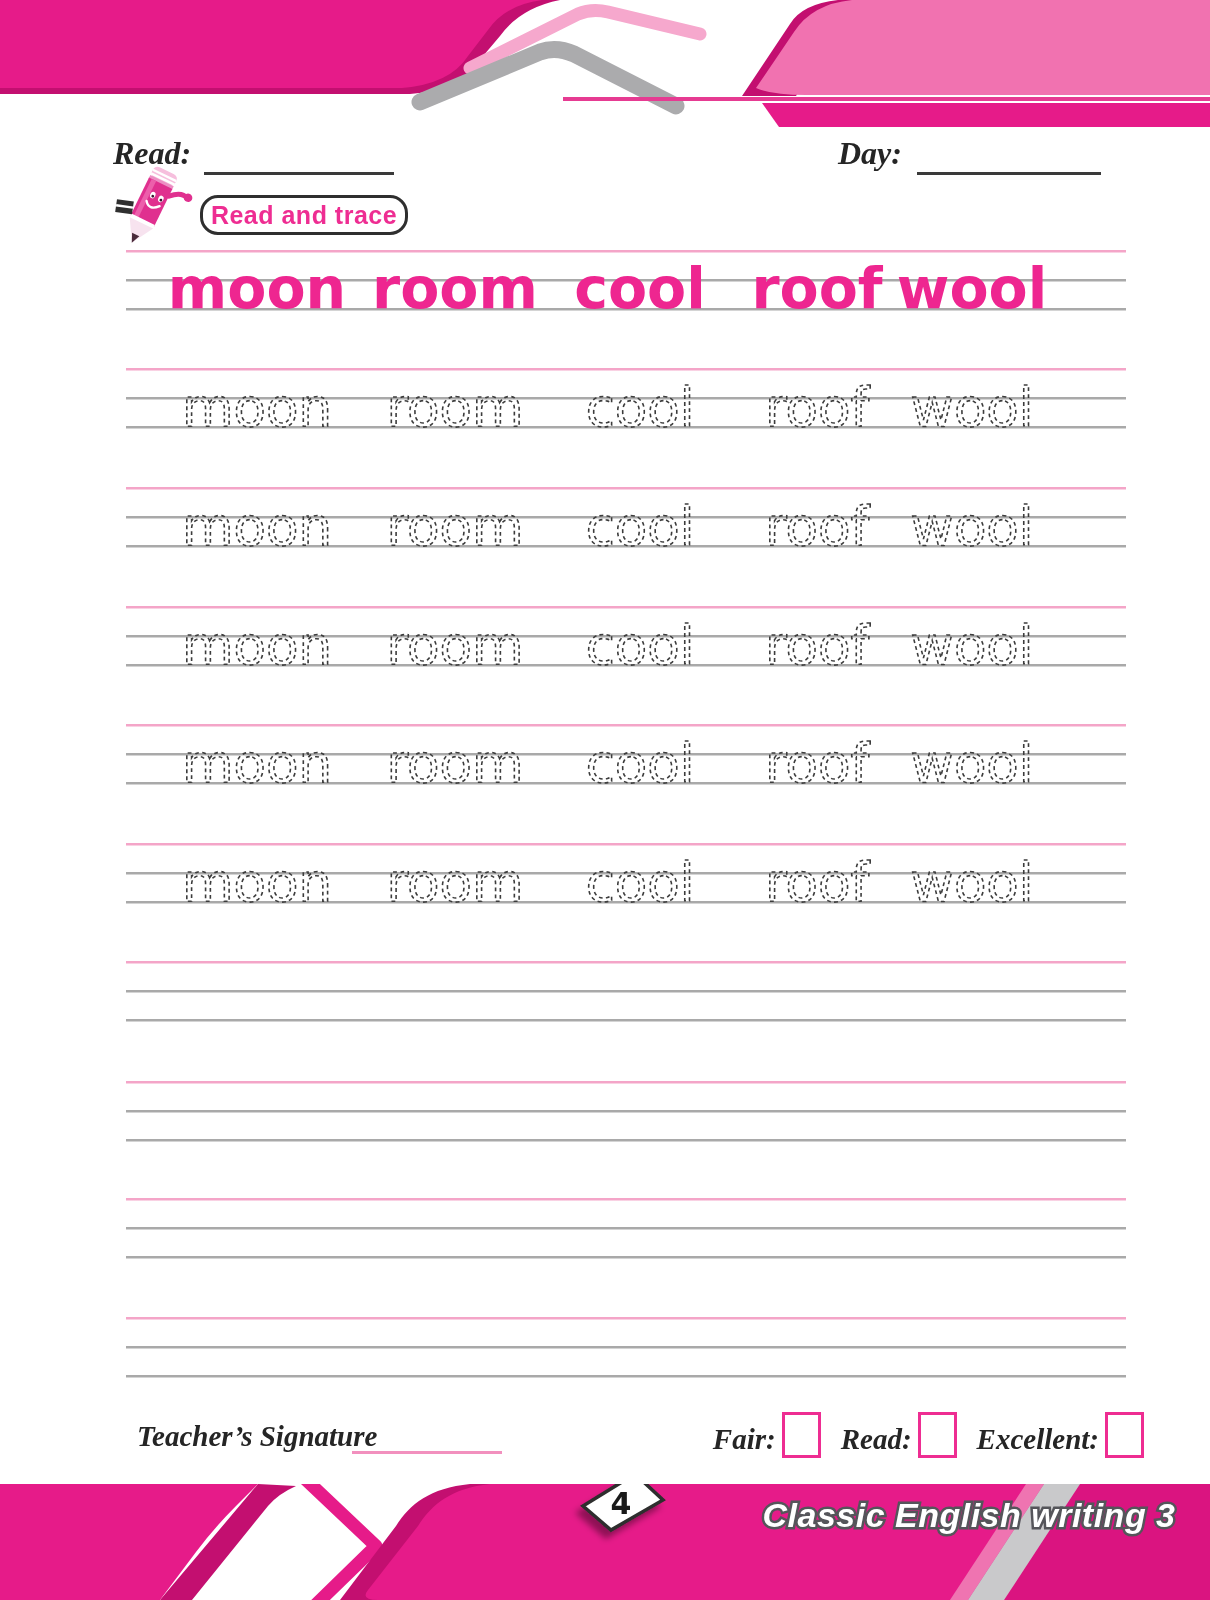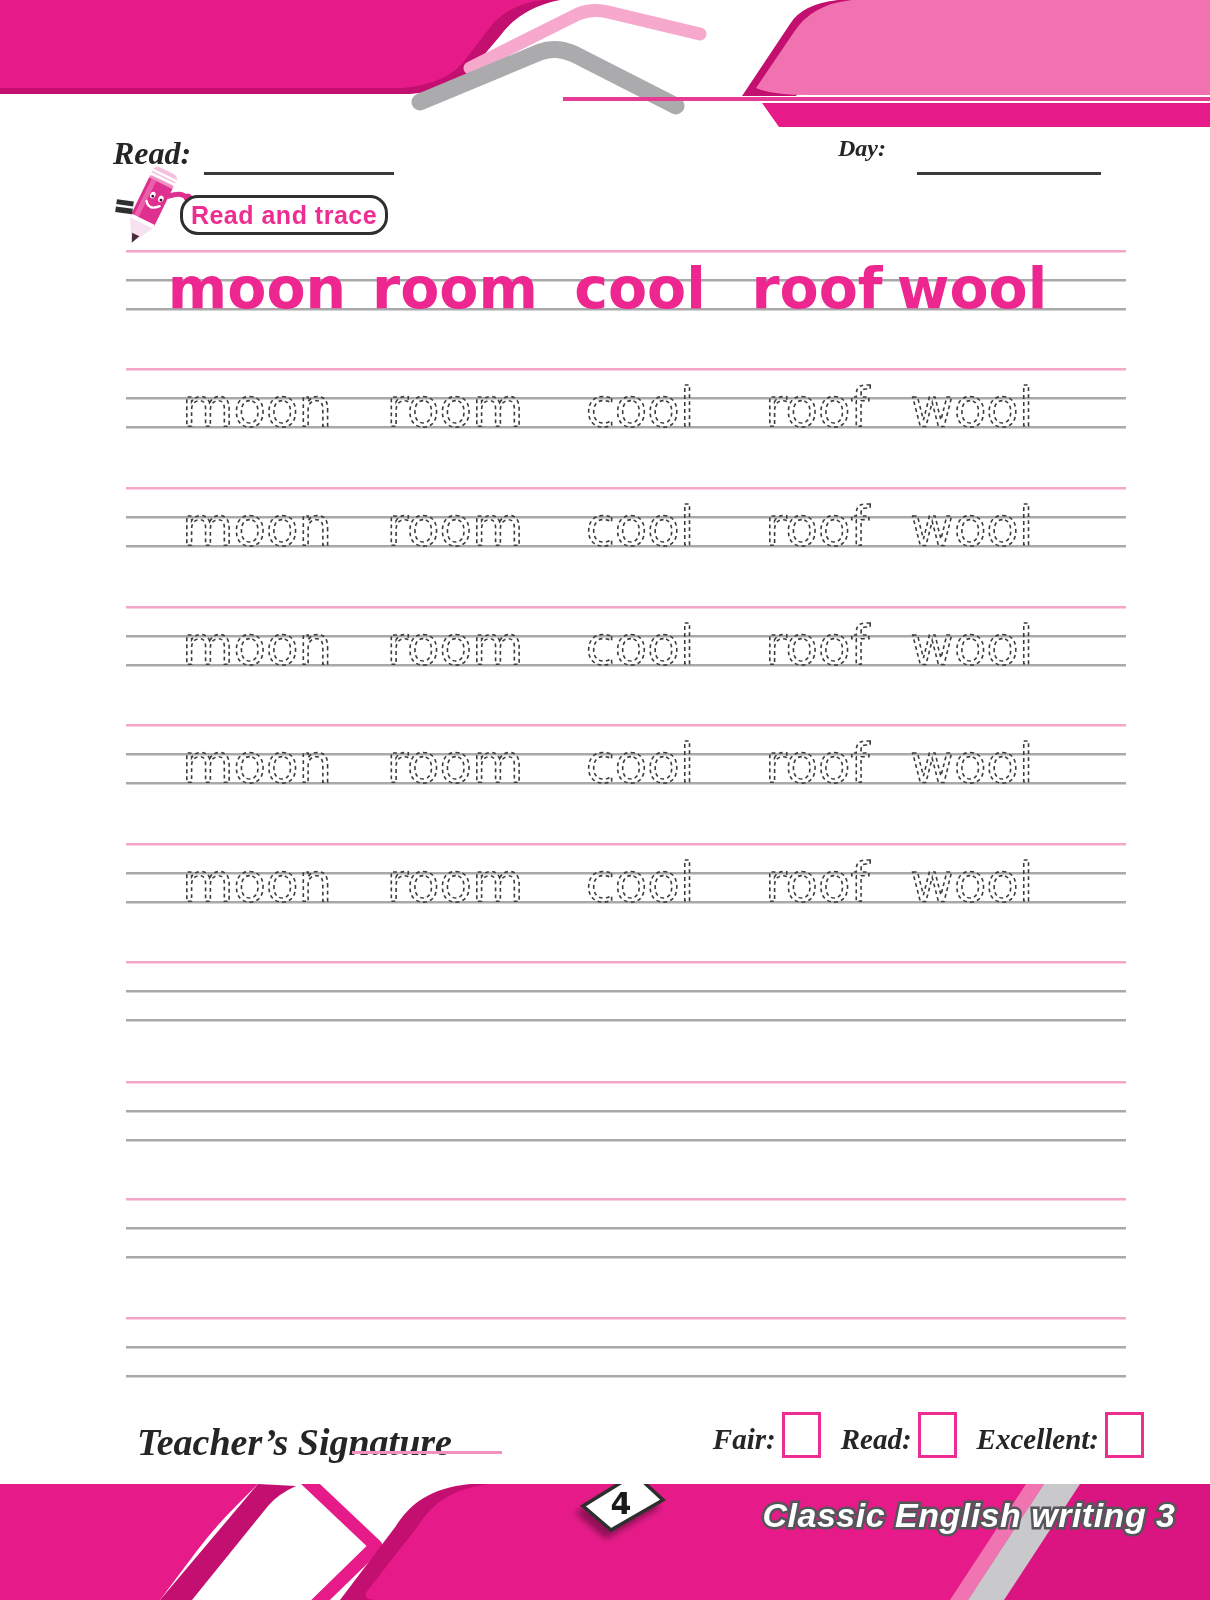--- a/index.html
+++ b/index.html
@@ -8,47 +8,47 @@
   svg{display:block;}
   .abs{position:absolute;}
 
   
   .header-art{position:absolute;top:0;left:0;}
   .footer-art{position:absolute;top:1484px;left:0;}
 
   
   .serif-label{font-family:"Liberation Serif",serif;font-style:italic;font-weight:bold;color:#252525;}
   .date-label{left:113px;top:135px;font-size:32px;}
-  .day-label{left:838px;top:135px;font-size:24px;}
+  .day-label{left:838px;top:135px;font-size:32px;}
   .u-line{position:absolute;height:3px;background:#3a3a3a;}
   .date-line{left:204px;top:172px;width:190px;}
   .day-line{left:917px;top:172px;width:184px;}
 
   
-  .badge{position:absolute;left:180px;top:195px;width:202px;height:34px;
+  .badge{position:absolute;left:200px;top:195px;width:202px;height:34px;
          border:3px solid #2f2f2f;border-radius:18px;background:#fff;
          display:flex;align-items:center;justify-content:center;}
   .badge span{color:#ee2d92;font-size:25px;font-weight:bold;letter-spacing:.5px;}
 
   .mascot{position:absolute;left:106px;top:166px;}
 
   
   .wrow{position:absolute;left:126px;width:1000px;height:77px;
     background:
       linear-gradient(#f4a5c8,#f4a5c8) 0 0/100% 2.5px no-repeat,
       linear-gradient(#a9a9a9,#a9a9a9) 0 29px/100% 2.5px no-repeat,
       linear-gradient(#a9a9a9,#a9a9a9) 0 58px/100% 2.5px no-repeat,
       linear-gradient(#f4a5c8,#f4a5c8) 0 84.5px/100% 2.5px no-repeat;}
   .wrow svg{overflow:visible;}
   .title-word{font-family:"DejaVu Sans",sans-serif;font-weight:bold;font-size:57px;fill:#ee2690;}
   .trace-word{font-family:"DejaVu Sans",sans-serif;font-size:53px;fill:none;
               stroke:#3c3c3c;stroke-width:1.6;stroke-dasharray:3.8 3.2;}
 
   
-  .sig-label{left:137px;top:1420px;font-size:38px;}
+  .sig-label{left:137px;top:1420px;font-size:29px;}
   .sig-line{position:absolute;left:352px;top:1451px;width:150px;height:3px;background:#f290be;}
   .ratings{position:absolute;top:1416px;right:66px;display:flex;align-items:center;justify-content:center;}
   .ratings .rl{font-family:"Liberation Serif",serif;font-style:italic;font-weight:bold;
                color:#252525;font-size:29px;margin-right:6px;}
   .ratings .box{width:33px;height:40px;border:3px solid #ee2d92;background:#fff;
                 margin-right:20px;transform:translateY(-4px);}
   .ratings .box:last-child{margin-right:0;}
 </style>
 </head>
 <body>

